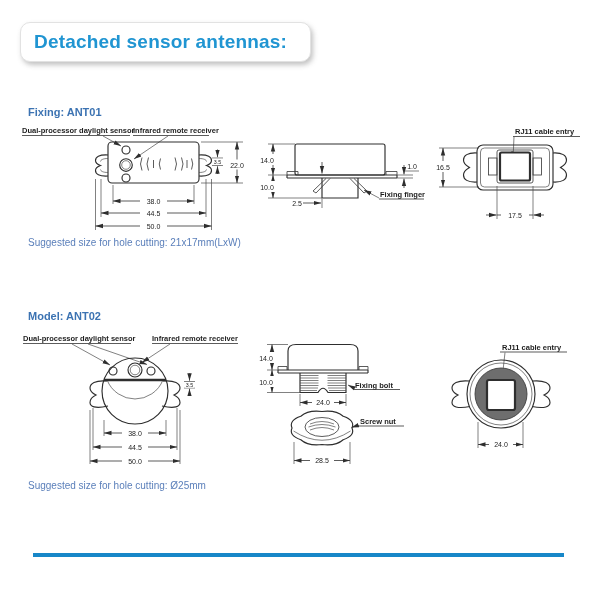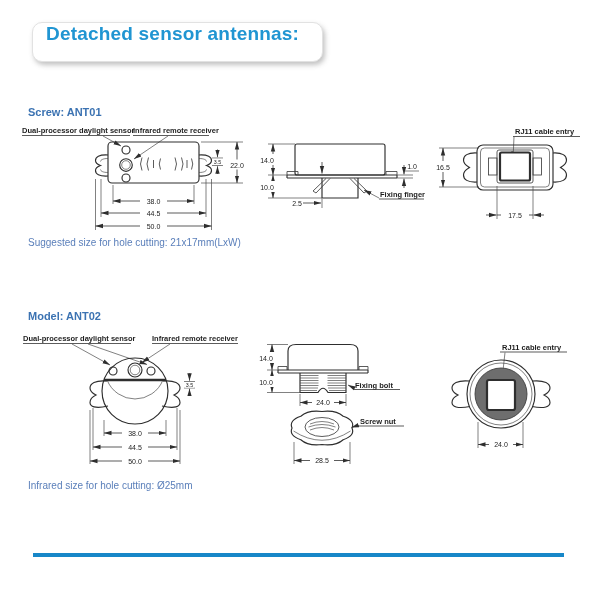--- a/index.html
+++ b/index.html
@@ -1,20 +1,20 @@
 <!DOCTYPE html>
 <html><head>
 <meta charset="utf-8">
 <style>
   html,body{margin:0;padding:0;background:#fff;}
   #page{position:relative;width:600px;height:600px;background:#ffffff;overflow:hidden;
         font-family:"Liberation Sans",sans-serif;}
   .title-box{position:absolute;left:20px;top:22px;width:291px;height:40px;background:#fff;
              border:1px solid #e2e2e2;border-radius:10px;box-shadow:2px 3px 5px rgba(120,120,120,.45);
-             display:flex;padding-left:13px;box-sizing:border-box;margin-left:12px;}
+             display:flex;align-items:center;padding-left:13px;box-sizing:border-box;}
   .title-box span{color:#2095d2;font-size:19px;font-weight:700;letter-spacing:.2px;}
   .model-label{position:absolute;left:28px;color:#3c73b2;font-size:11px;font-weight:700;}
   .note{position:absolute;left:28px;color:#5a7fba;font-size:10px;font-weight:400;}
   .divider{position:absolute;left:33px;top:553px;width:531px;height:4px;background:#1787c8;}
   svg{position:absolute;left:0;top:0;}
   .ln{stroke:#3f3f3f;stroke-width:.85;fill:none;}
   .ln2{stroke:#2e2e2e;stroke-width:1.15;fill:none;}
   .thin{stroke:#4a4a4a;stroke-width:.7;fill:none;}
   .thick{stroke:#2e2e2e;stroke-width:2.5;fill:none;}
   .sock{stroke:#2e2e2e;stroke-width:2.2;fill:#fff;}
@@ -26,24 +26,24 @@
 </style>
 </head>
 <body>
 
 <div id="page">
 
   <div class="title-box">
     <span>Detached sensor antennas:</span>
   </div>
 
-  <div class="model-label" style="top:106px">Screw: ANT01</div>
+  <div class="model-label" style="top:106px">Fixing: ANT01</div>
   <div class="model-label" style="top:310px">Model: ANT02</div>
   <div class="note" style="top:237px">Suggested size for hole cutting: 21x17mm(LxW)</div>
-  <div class="note" style="top:480px">Infrared size for hole cutting: Ø25mm</div>
+  <div class="note" style="top:480px">Suggested size for hole cutting: Ø25mm</div>
   <div class="divider"></div>
 
   <svg width="600" height="600" viewBox="0 0 600 600">
     <defs>
       <marker id="arr" markerWidth="8" markerHeight="6" refX="7.5" refY="3" orient="auto-start-reverse" markerUnits="userSpaceOnUse">
         <path d="M0,0.8 L7.6,3 L0,5.2 z" fill="#2e2e2e"></path>
       </marker>
     </defs>
 
     <g>

